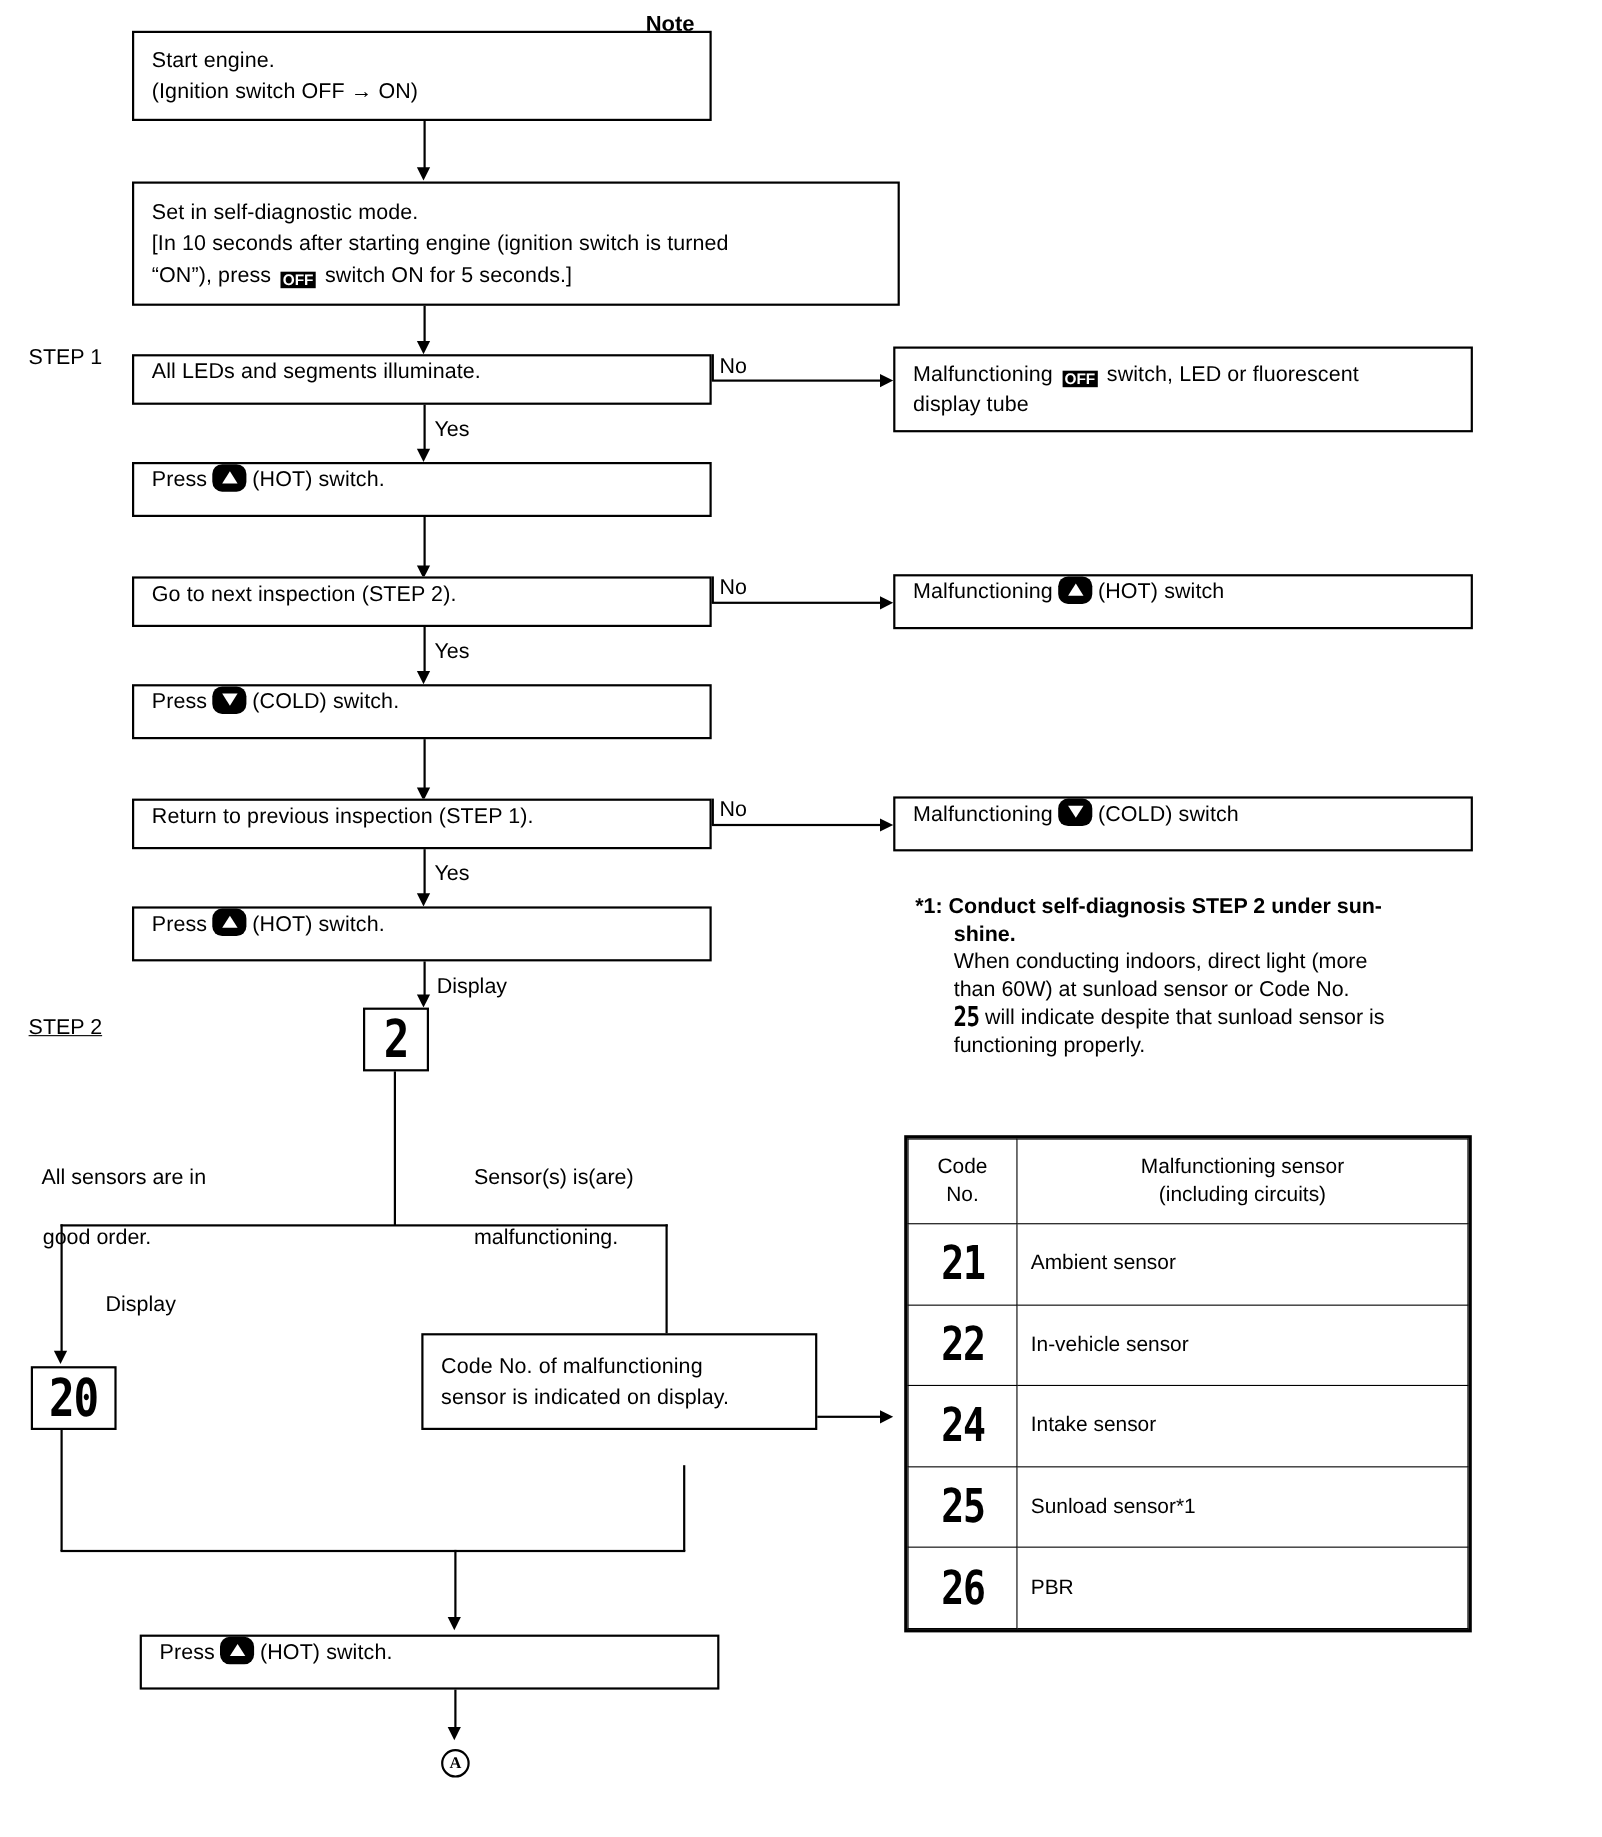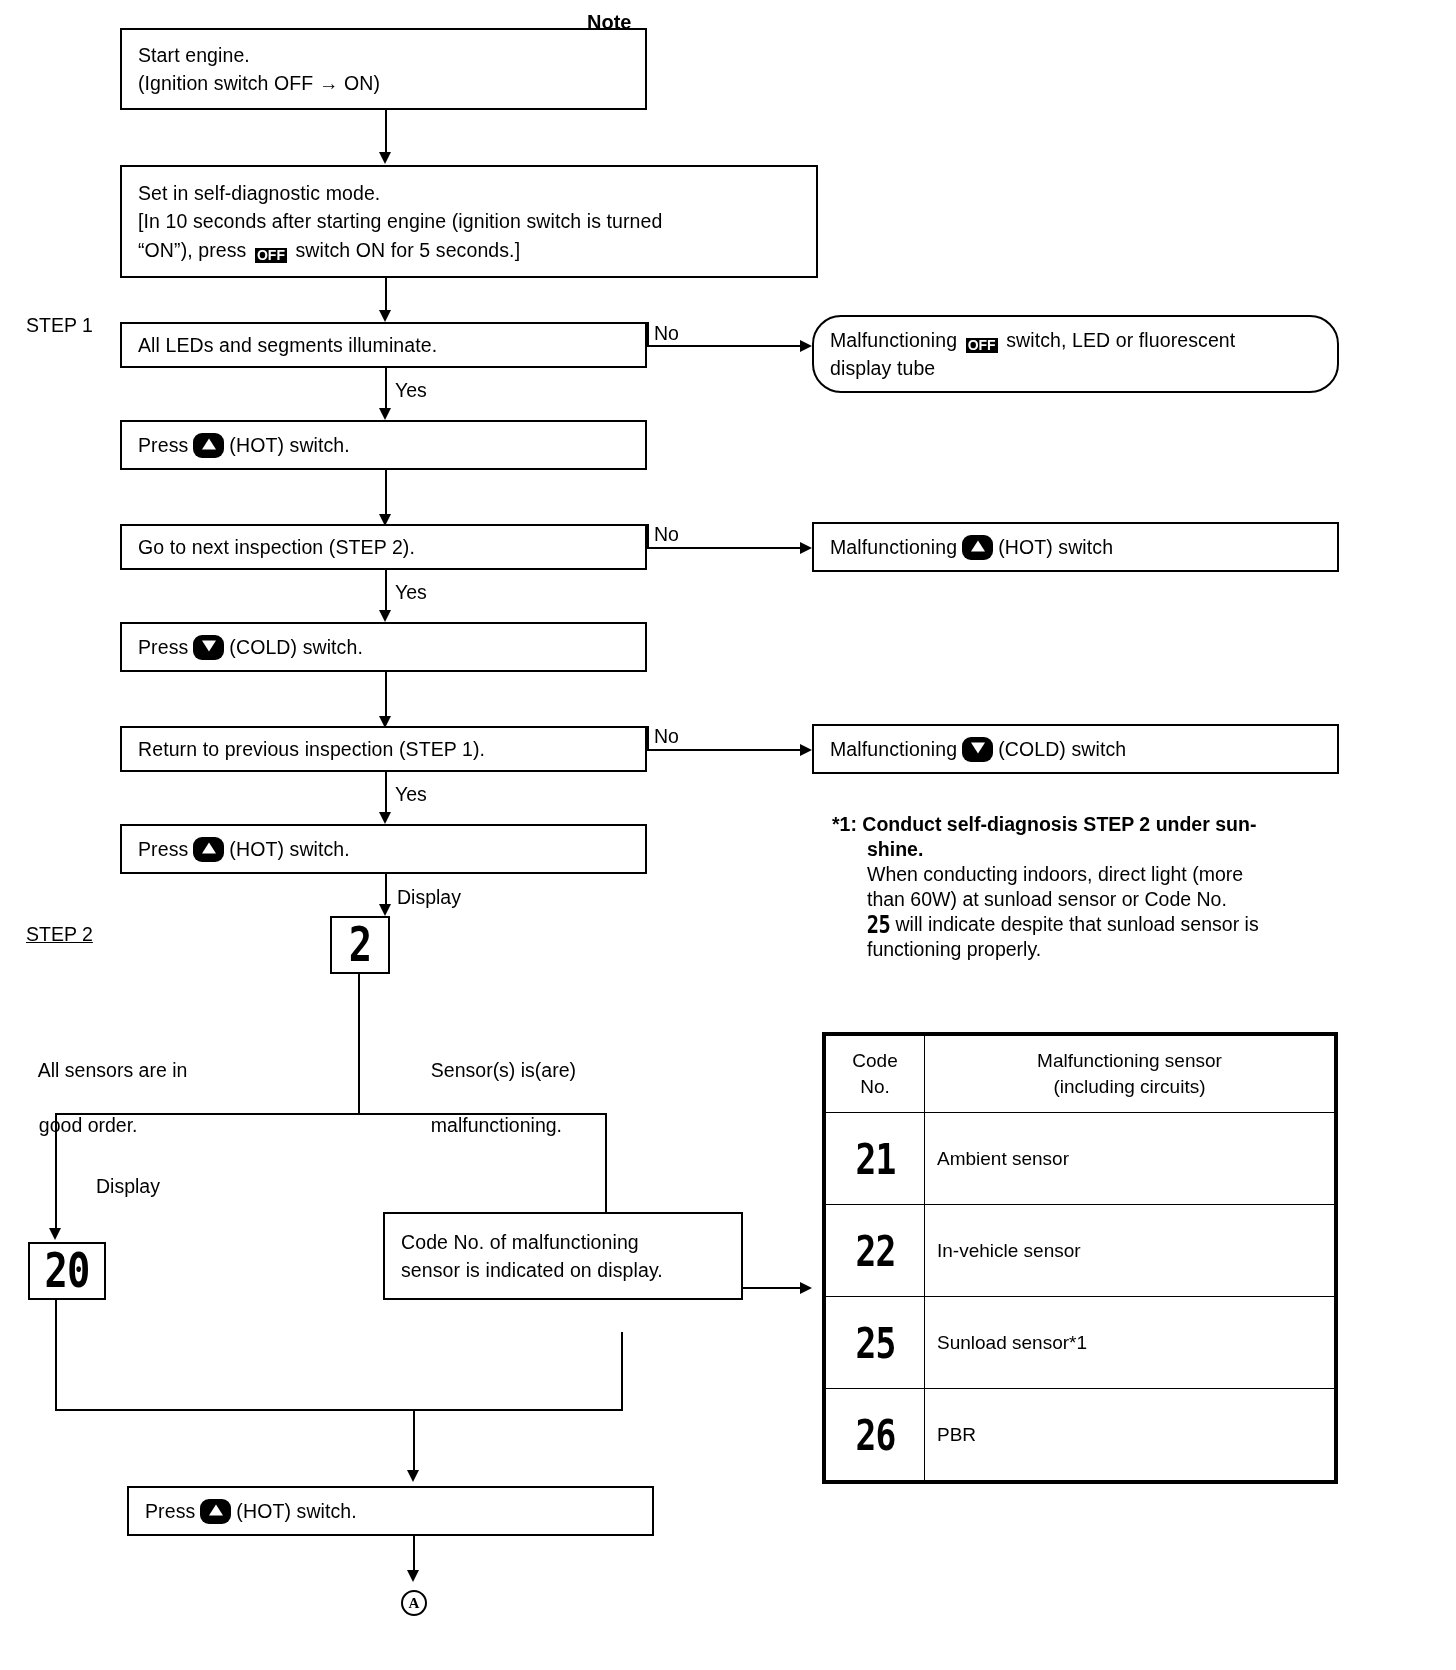--- a/index.html
+++ b/index.html
@@ -9,21 +9,21 @@
     color:#000;overflow:hidden;
     -webkit-font-smoothing:none;
   }
 
   
   .box{
     position:absolute;
     border:2.5px solid #000;
     background:#fff;
     box-sizing:border-box;
-    display:flex;align-items:center;
+    display:flex;align-items:flex-start;
     padding:0 16px;
     font-size:19.5px;
     line-height:1.45;
     letter-spacing:.1px;
   }
   .box.multiline{align-items:center;}
   .box .inner{width:100%;}
 
   
   .lbl{position:absolute;font-size:19.5px;line-height:1.4;white-space:pre;}
@@ -169,21 +169,21 @@
 
 <div class="box" style="left:120px;top:322px;width:527px;height:46px;">
   <span>All LEDs and segments illuminate.</span>
 </div>
 
 <div class="vline" style="left:647px;top:322px;height:24px;"></div>
 <div class="hline" style="left:647px;top:345px;width:155px;"></div>
 <div class="arrow-right" style="left:800px;top:340px;"></div>
 <div class="lbl" style="left:654px;top:320px;">No</div>
 
-<div class="box multiline" style="left:812px;top:315px;width:527px;height:78px;border-radius:29px;">
+<div class="box multiline" style="left:812px;top:315px;width:527px;height:78px;">
   <div class="inner">
     <div>
       <span>Malfunctioning </span><span class="sw-off">OFF</span><span> switch, LED or fluorescent</span>
     </div>
     <div>display tube</div>
   </div>
 </div>
 
 <div class="vline" style="left:385px;top:368px;height:44px;"></div>
 <div class="arrow-down" style="left:379px;top:408px;"></div>
@@ -340,20 +340,24 @@
     <tbody>
       <tr>
         <td class="c-code"><span class="seg">21</span></td>
         <td class="c-name">Ambient sensor</td>
       </tr>
       <tr>
         <td class="c-code"><span class="seg">22</span></td>
         <td class="c-name">In-vehicle sensor</td>
       </tr>
       <tr>
+        <td class="c-code"><span class="seg">24</span></td>
+        <td class="c-name">Intake sensor</td>
+      </tr>
+      <tr>
         <td class="c-code"><span class="seg">25</span></td>
         <td class="c-name">Sunload sensor*1</td>
       </tr>
       <tr>
         <td class="c-code"><span class="seg">26</span></td>
         <td class="c-name">PBR</td>
       </tr>
     </tbody>
   </table>
 </div>

